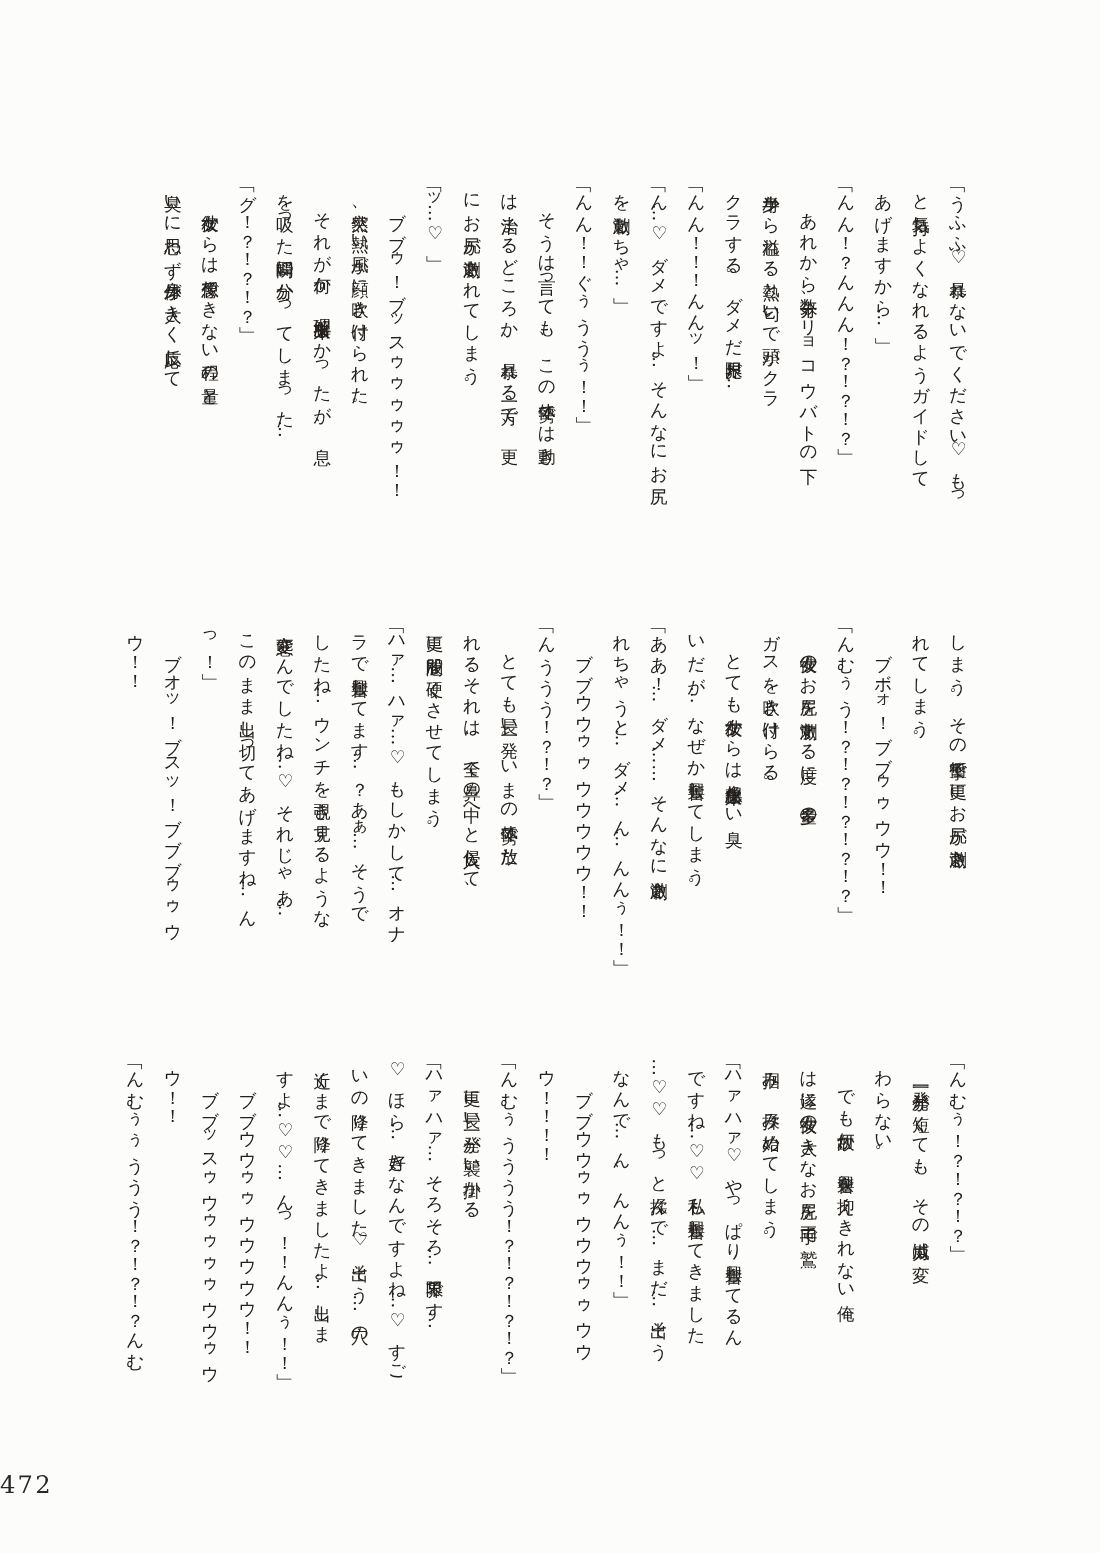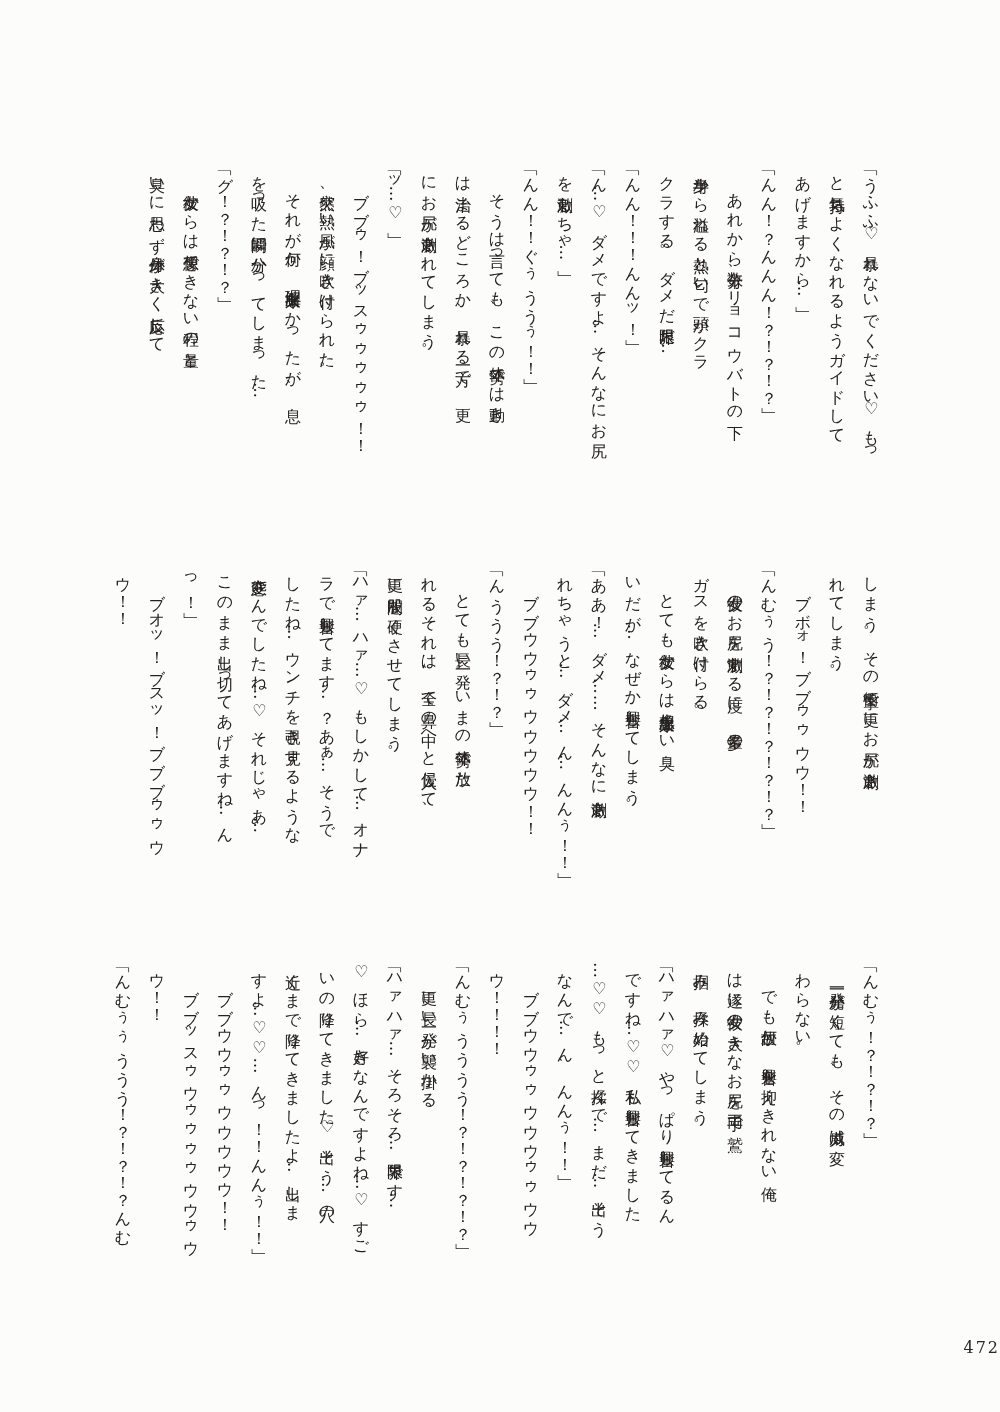--- a/index.html
+++ b/index.html
@@ -30,22 +30,22 @@
   }
   .tblock .line {
     margin: 0;
     padding: 0;
   }
   .page-number {
     position: absolute;
     top: 1338px;
     left: 0;
     width: 100%;
-    text-align: right;
-    font-size: 16px;
+    text-align: left;
+    font-size: 22px;
     letter-spacing: 2px;
     color: #2a2724;
   }
 </style>
 </head>
 <body>
 
 <div class="page">
   <div class="tblock" style="top:165px">
       <div class="line">「うふふ♡暴れないでください♡もっ</div>

